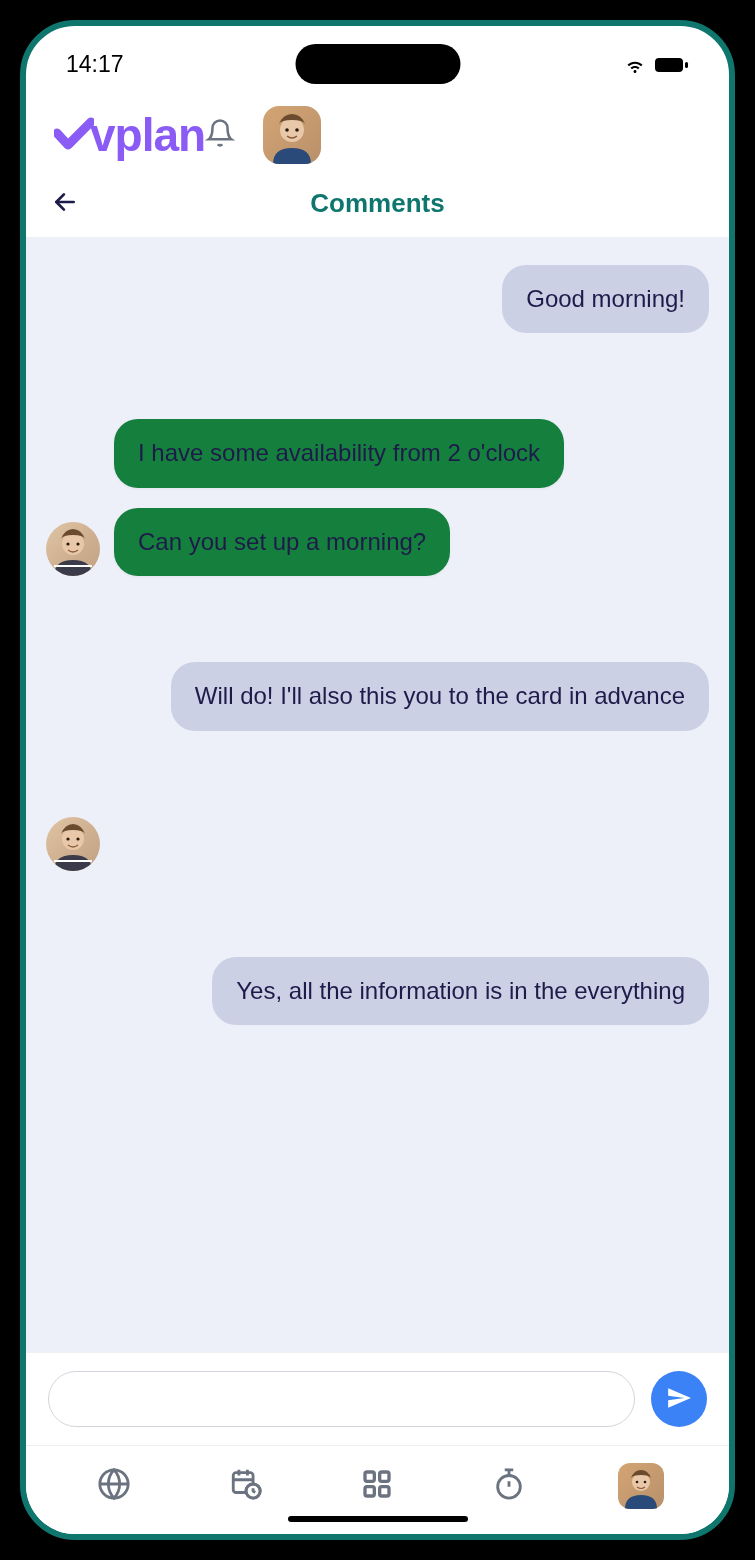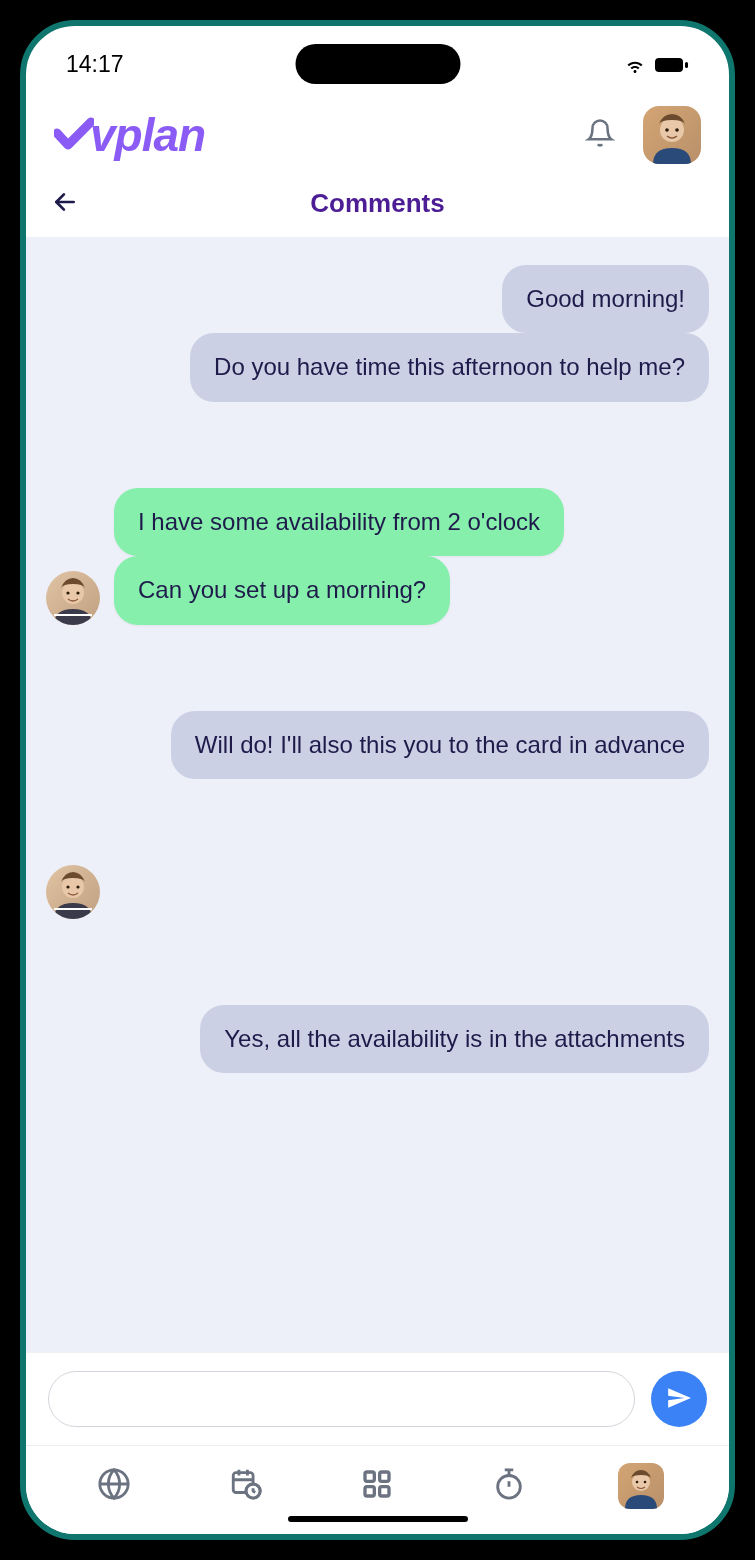--- a/index.html
+++ b/index.html
@@ -45,23 +45,22 @@
     }
     .status-icons {
       display: flex;
       gap: 8px;
       align-items: center;
     }
     .wifi-icon svg, .battery-icon svg { display: block; }
     .top-bar {
       display: flex;
       align-items: center;
-      justify-content: space-between;
+      justify-content: flex-start;
       padding: 15px 28px 12px;
-      font-style: italic;
     }
     .logo {
       font-size: 46px;
       font-weight: 800;
       color: #8a5cf5;
       letter-spacing: -1px;
       display: flex;
       align-items: baseline;
     }
     .logo-check {
@@ -108,56 +107,56 @@
     .back-btn {
       position: absolute;
       left: 24px;
       color: #1e1b4b;
     }
     .page-title {
       flex: 1;
       text-align: center;
       font-size: 26px;
       font-weight: 600;
-      color: #4c1d95;
+      color: #0f766e;
     }
     .chat-area {
       flex: 1;
       background: #eef0f9;
       padding: 28px 20px;
       overflow-y: auto;
       display: flex;
       flex-direction: column;
       gap: 18px;
     }
     .msg-group {
       display: flex;
       flex-direction: column;
-      gap: 0;
+      gap: 20px;
     }
     .msg-group.outgoing { align-items: flex-end; }
     .msg-row {
       display: flex;
       align-items: flex-end;
       gap: 14px;
     }
     .msg-row.incoming { align-self: flex-start; }
     .bubble {
       padding: 18px 24px;
       border-radius: 24px;
       font-size: 24px;
       line-height: 1.35;
       max-width: 590px;
     }
     .bubble.out {
       background: #cbd0e4;
       color: #1e1b4b;
     }
     .bubble.in {
-      background: #86efac;
+      background: #15803d;
       color: #1e1b4b;
       box-shadow: 0 1px 3px rgba(0,0,0,0.05);
     }
     .avatar-spacer { width: 54px; flex-shrink: 0; }
     .spacer-lg { height: 50px; }
     .input-bar {
       display: flex;
       align-items: center;
       padding: 18px 22px;
       gap: 16px;
@@ -280,21 +279,20 @@
           <polyline points="11 5 4 12 11 19"></polyline>
         </svg>
     </span>
     <div class="page-title">Comments</div>
   </div>
 
   <div class="chat-area">
 
     <div class="msg-group outgoing">
       <div class="bubble out">Good morning!</div>
-      <div class="bubble out">Do you have time this afternoon to help me?</div>
     </div>
 
     <div class="spacer-lg"></div>
 
     <div class="msg-group">
       <div class="msg-row incoming">
         <div class="avatar-spacer"></div>
         <div class="bubble in">I have some availability from 2 o'clock</div>
       </div>
       <div class="msg-row incoming">
@@ -337,21 +335,21 @@
                 <path d="M8 44 L46 44" stroke="#fff" stroke-width="2"></path>
               </svg>
           </div>
         </div>
       </div>
     </div>
 
     <div class="spacer-lg"></div>
 
     <div class="msg-group outgoing">
-      <div class="bubble out">Yes, all the availability is in the attachments</div>
+      <div class="bubble out">Yes, all the information is in the everything</div>
     </div>
 
   </div>
 
   <div class="input-bar">
     <input class="msg-input" type="text" placeholder="" style="">
     <button class="send-btn">
       <span>
         <svg width="26" height="26" viewBox="0 0 24 24" fill="#fff">
             <path d="M2 21l21-9L2 3v7l15 2-15 2v7z"></path>

